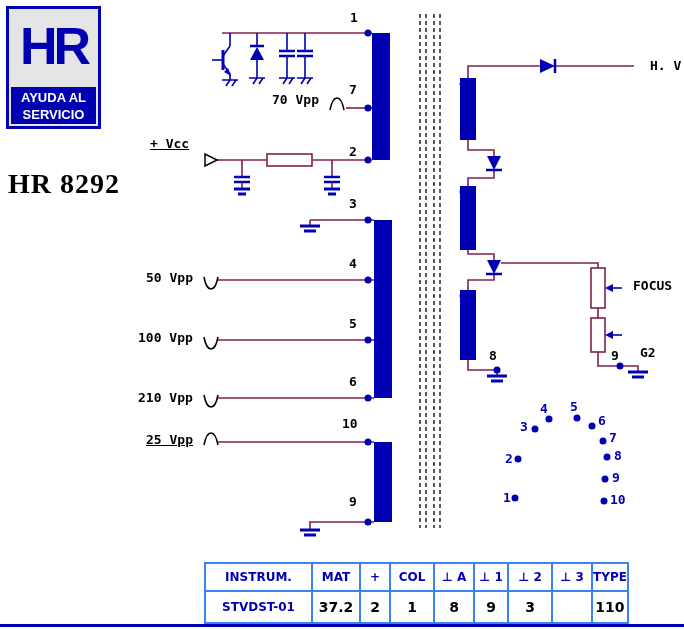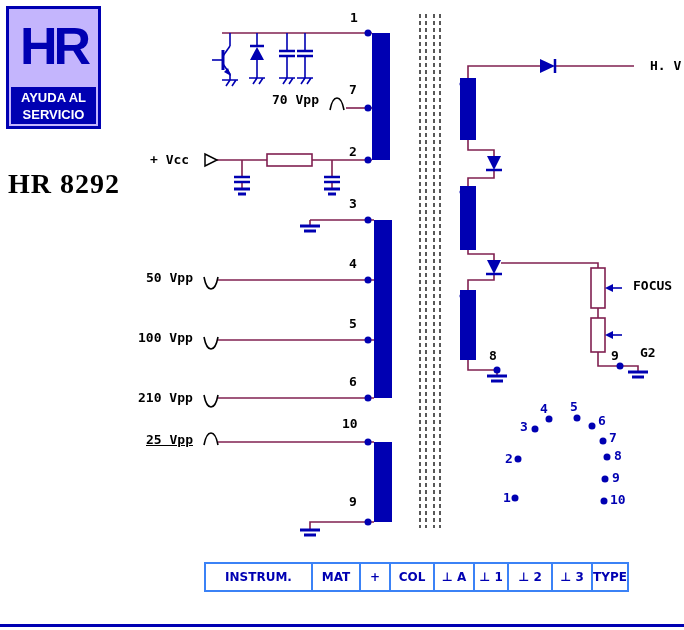--- a/index.html
+++ b/index.html
@@ -2,21 +2,21 @@
 <html><head>
 <meta charset="utf-8">
 <style>
   html,body{margin:0;padding:0;background:#fff;}
   .page{position:relative;width:684px;height:630px;background:#ffffff;overflow:hidden;
         font-family:"DejaVu Sans Mono",monospace;}
   .schem{position:absolute;left:0;top:0;}
   .lbl{position:absolute;font:bold 13px "DejaVu Sans Mono",monospace;color:#000;white-space:nowrap;}
   .lbl.blue{color:#0000b2;}
   .logo{position:absolute;left:6px;top:6px;width:95px;height:123px;border:3px solid #0000b2;
-        background:#c4b5fd;box-sizing:border-box;}
+        background:#e5e5e5;box-sizing:border-box;}
   .logo-hr{font:900 52px "Liberation Sans",sans-serif;color:#0000b2;text-align:center;
            letter-spacing:-4px;line-height:74px;}
   .logo-band{position:absolute;left:2px;right:2px;bottom:2px;height:37px;background:#0000b2;
              color:#fff;text-align:center;font:bold 13px "Liberation Sans",sans-serif;
              line-height:17px;padding-top:2px;box-sizing:border-box;}
   .model{position:absolute;left:8px;top:168px;font:bold 28px "Liberation Serif",serif;
          letter-spacing:1px;color:#000;}
   .spec-table{position:absolute;left:204px;top:562px;border-collapse:collapse;table-layout:fixed;}
   .spec-table td{border:2px solid #3b82f6;text-align:center;vertical-align:middle;padding:0;overflow:hidden;}
   .th{color:#0000b2;font:bold 12px "DejaVu Sans",sans-serif;height:26px;}
@@ -194,21 +194,21 @@
   <span class="lbl" style="left:349px;top:196px;">3</span>
   <span class="lbl" style="left:349px;top:256px;">4</span>
   <span class="lbl" style="left:349px;top:316px;">5</span>
   <span class="lbl" style="left:349px;top:374px;">6</span>
   <span class="lbl" style="left:342px;top:416px;">10</span>
   <span class="lbl" style="left:349px;top:494px;">9</span>
   <span class="lbl" style="left:489px;top:348px;">8</span>
   <span class="lbl" style="left:611px;top:348px;">9</span>
 
   <span class="lbl" style="left:272px;top:92px;">70 Vpp</span>
-  <span class="lbl" style="left:150px;top:152px;">+ Vcc</span>
+  <span class="lbl" style="left:150px;top:136px;text-decoration:underline;">+ Vcc</span>
   <span class="lbl" style="left:146px;top:270px;">50 Vpp</span>
   <span class="lbl" style="left:138px;top:330px;">100 Vpp</span>
   <span class="lbl" style="left:138px;top:390px;text-align:center;">210 Vpp</span>
   <span class="lbl" style="left:146px;top:432px;text-decoration:underline;">25 Vpp</span>
   <span class="lbl" style="left:638px;top:58px;margin-left:12px;">H. V.</span>
   <span class="lbl" style="left:633px;top:278px;">FOCUS</span>
   <span class="lbl" style="left:640px;top:345px;">G2</span>
 
   <span class="lbl blue" style="left:520px;top:419px;">3</span>
   <span class="lbl blue" style="left:540px;top:401px;">4</span>
@@ -238,17 +238,28 @@
       <td class="th">INSTRUM.</td>
       <td class="th">MAT</td>
       <td class="th">+</td>
       <td class="th">COL</td>
       <td class="th">⊥ A</td>
       <td class="th">⊥ 1</td>
       <td class="th">⊥ 2</td>
       <td class="th">⊥ 3</td>
       <td class="th">TYPE</td>
     </tr>
+    <tr>
+      <td class="tv bluetxt">STVDST-01</td>
+      <td class="tv">37.2</td>
+      <td class="tv">2</td>
+      <td class="tv">1</td>
+      <td class="tv">8</td>
+      <td class="tv">9</td>
+      <td class="tv">3</td>
+      <td class="tv"></td>
+      <td class="tv">110</td>
+    </tr>
   </tbody>
     </table>
 
   <div class="bottom-line"></div>
 </div>
 
 </body></html>

